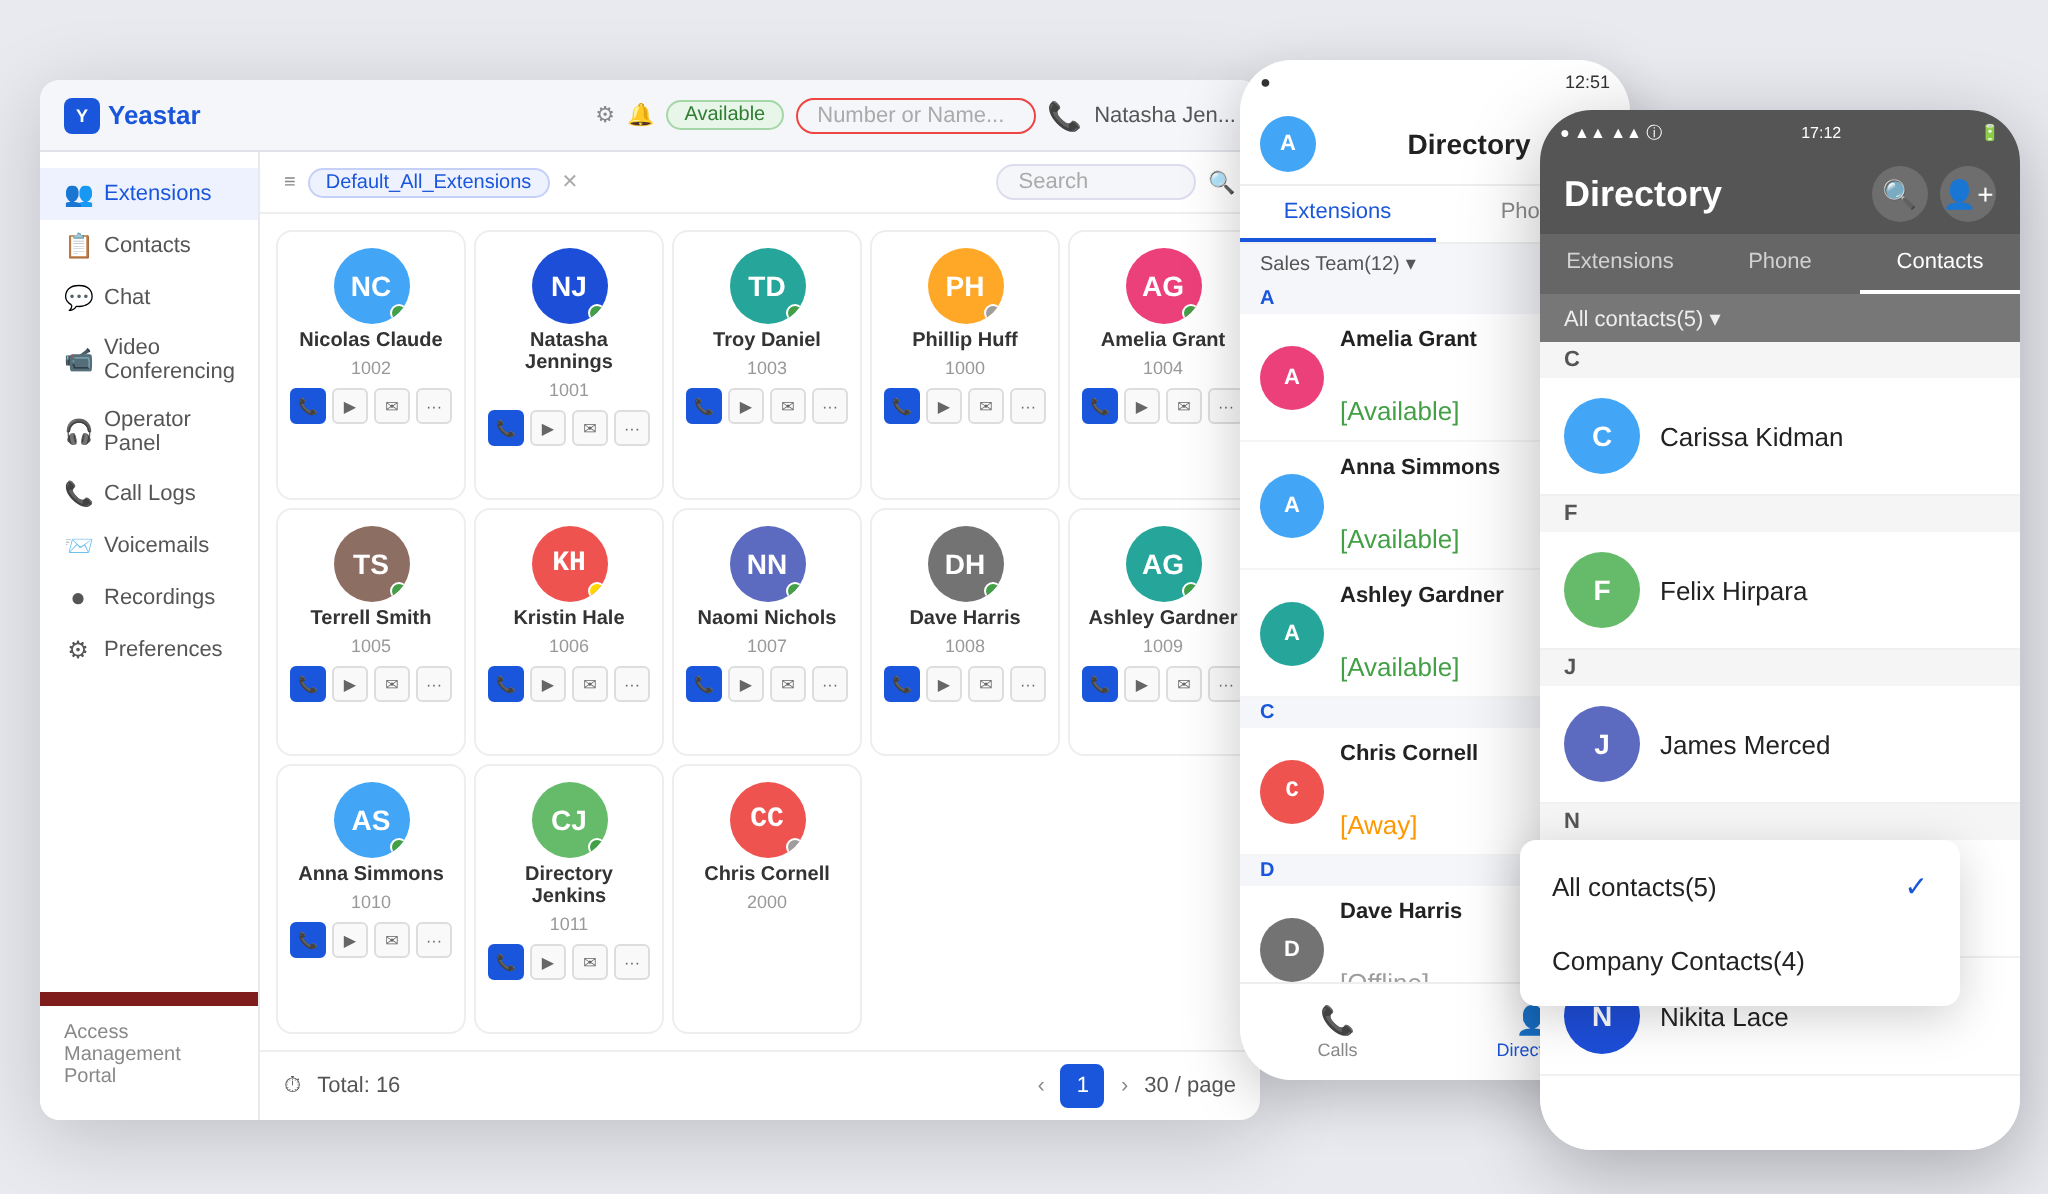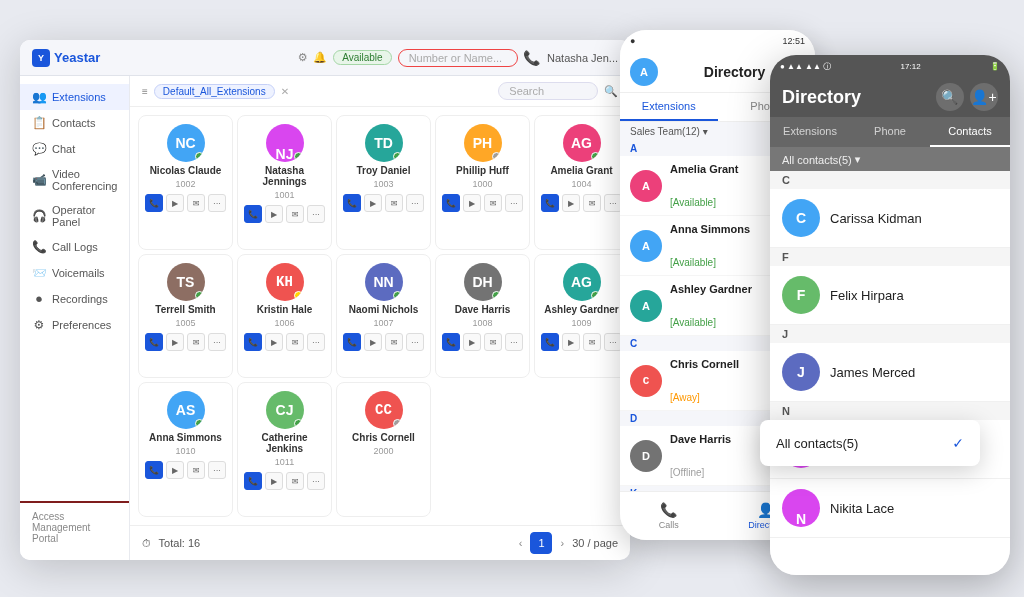--- a/index.html
+++ b/index.html
@@ -78,21 +78,21 @@
     .sidebar-item {
       display: flex; align-items: center; gap: 6px;
       padding: 6px 12px;
       font-size: 11px;
       color: #555;
       cursor: pointer;
       border-radius: 0;
     }
     .sidebar-item.active { color: #1a56db; background: #eef2ff; }
     .sidebar-item-icon { font-size: 12px; width: 14px; text-align: center; }
-    .sidebar-footer { margin-top: auto; padding: 8px 12px; font-size: 10px; color: #888; border-top: 2px solid #7f1d1d; }
+    .sidebar-footer { margin-top: auto; padding: 8px 12px; font-size: 10px; color: #888; border-top: 7px solid #7f1d1d; }
 
     
     .main-content {
       flex: 1;
       display: flex;
       flex-direction: column;
       overflow: hidden;
     }
     .content-header {
       padding: 6px 12px;
@@ -208,21 +208,21 @@
       background: #f5f6fa; padding: 4px 10px; font-size: 10px; color: #555; display: flex; align-items: center; gap: 3px;
     }
     .phone-list { background: #fff; flex: 1; overflow: hidden; }
     .phone-list-item {
       display: flex; align-items: center; gap: 8px;
       padding: 7px 10px; border-bottom: 1px solid #f5f5f5;
     }
     .phone-contact-avatar { width: 32px; height: 32px; border-radius: 50%; background: #b0bec5; display: flex; align-items: center; justify-content: center; color: white; font-size: 11px; font-weight: bold; overflow: hidden; }
     .phone-contact-info { flex: 1; }
     .phone-contact-name { font-size: 11px; font-weight: 600; color: #222; }
-    .phone-contact-status { font-size: 10px; color: #888; margin-top: 22px; }
+    .phone-contact-status { font-size: 13px; color: #888; margin-top: 22px; }
     .status-available { color: #43a047; }
     .status-away { color: #ff9800; }
     .status-offline { color: #9e9e9e; }
     .status-dnd { color: #f44336; }
     .phone-bottom-bar {
       background: #fff; border-top: 1px solid #eee;
       display: flex; padding: 6px 0;
     }
     .phone-bottom-tab { flex: 1; display: flex; flex-direction: column; align-items: center; gap: 2px; font-size: 9px; color: #888; padding: 4px 0; }
     .phone-bottom-tab.active { color: #1a56db; }
@@ -296,21 +296,21 @@
       color: #222;
       display: flex; align-items: center; justify-content: space-between;
       cursor: pointer;
     }
     .check-icon { color: #1a56db; font-size: 14px; }
 
     
     .av-blue { background: #42a5f5; }
     .av-green { background: #66bb6a; }
     .av-orange { background: #ffa726; }
-    .av-purple { background: #d946ef; align-items: flex-end; }
+    .av-purple { background: #1d4ed8; }
     .av-teal { background: #26a69a; }
     .av-red { background: #ef5350; font-family: Liberation Mono, monospace; }
     .av-indigo { background: #5c6bc0; }
     .av-pink { background: #ec407a; }
     .av-brown { background: #8d6e63; }
     .av-gray { background: #737373; }
   </style>
 </head>
 <body>
 
@@ -541,21 +541,21 @@
       <div class="action-btn">▶</div>
       <div class="action-btn">✉</div>
       <div class="action-btn">···</div>
     </div>
   </div>
           <div class="contact-card">
     <div class="contact-avatar av-green">
       <span>CJ</span>
       <div class="avatar-status status-green"></div>
     </div>
-    <div class="contact-name">Catherine Jenkins</div>
+    <div class="contact-name">Directory Jenkins</div>
     <div class="contact-ext">1011</div>
     <div class="contact-actions">
       <div class="action-btn blue">📞</div>
       <div class="action-btn">▶</div>
       <div class="action-btn">✉</div>
       <div class="action-btn">···</div>
     </div>
   </div>
           <div class="contact-card">
     <div class="contact-avatar av-red">
@@ -715,13 +715,17 @@
     <div class="phone2-contact-name">Nikita Lace</div>
   </div>
     </div>
 </div>
 
 <div class="dropdown-overlay" id="dropdown-overlay">
     <div class="dropdown-item">
     <span>All contacts(5)</span>
     <span class="check-icon">✓</span>
   </div>
+    <div class="dropdown-item">
+    <span>Company Contacts(4)</span>
+
+  </div>
   </div>
 
 </body></html>

